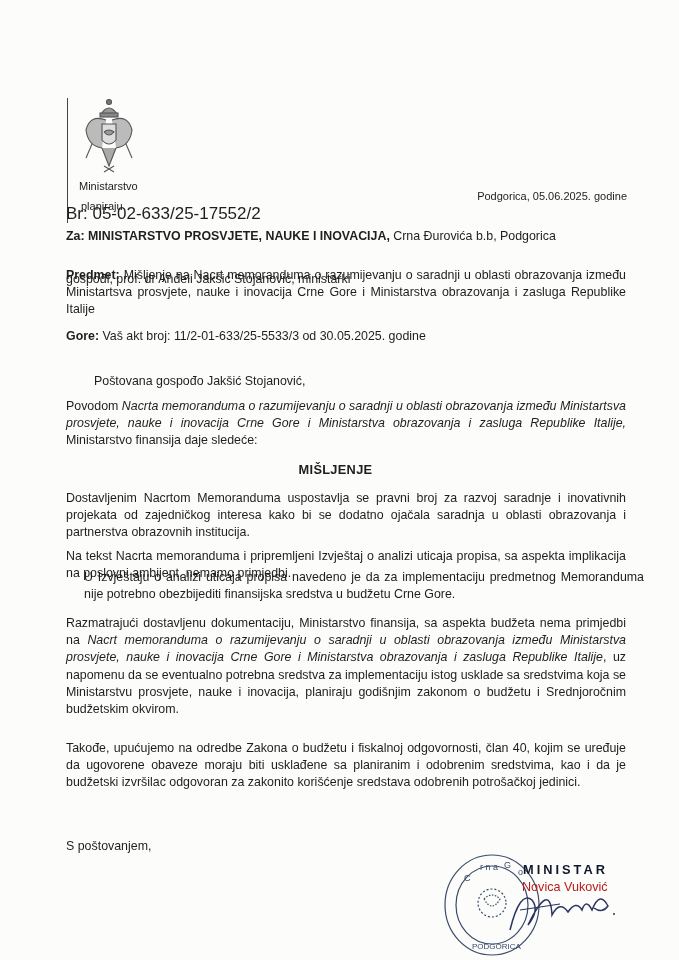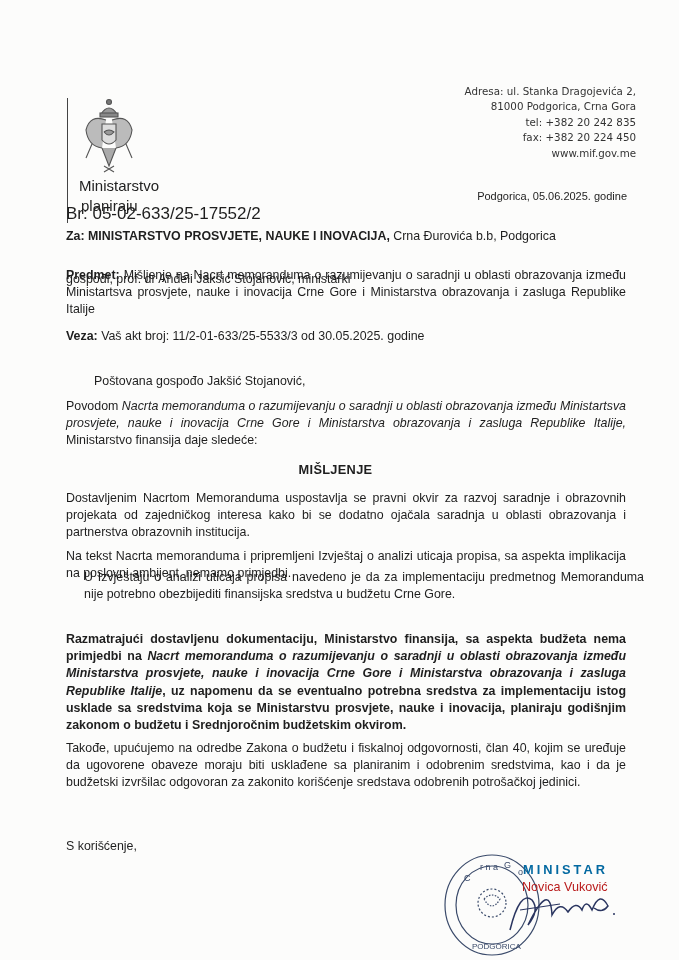--- a/index.html
+++ b/index.html
@@ -6,30 +6,30 @@
   body {
     width:679px; height:960px; overflow:hidden;
     background:#fcfcfb;
     font-family:"Liberation Sans", sans-serif;
     color:#1e1e1e;
     position:relative;
   }
   .page { position:absolute; left:0; top:0; width:679px; height:960px; }
   .logo-bar { position:absolute; left:67px; top:98px; width:1px; height:125px; background:#444; }
   .crest { position:absolute; left:82px; top:96px; width:54px; height:80px; }
-  .ministry-name { position:absolute; left:79px; top:176px; font-size:15px; line-height:20px; color:#222; }
+  .ministry-name { position:absolute; left:79px; top:176px; font-size:11px; line-height:20px; color:#222; }
   .address { position:absolute; right:43px; top:84px; text-align:right; font-family:"DejaVu Sans", sans-serif; font-size:10.3px; line-height:15.4px; color:#333; }
   .text { position:absolute; left:66px; width:560px; font-size:12.4px; line-height:17.2px; }
   .justify { text-align:justify; text-align-last:left; }
   .bold { font-weight:bold; }
   .ref { position:absolute; left:66px; top:204px; font-size:17px; }
   .date { position:absolute; right:52px; top:190px; font-size:11px; }
   .heading { position:absolute; left:0; width:671px; text-align:center; top:462px; font-weight:bold; font-size:12.8px; letter-spacing:0.3px; }
   .stamp { position:absolute; left:442px; top:853px; width:100px; height:105px; }
-  .minister-title { position:absolute; left:523px; top:862px; font-weight:bold; font-size:12.8px; letter-spacing:3px; color:#0369a1; }
+  .minister-title { position:absolute; left:523px; top:862px; font-weight:bold; font-size:12.8px; letter-spacing:3px; color:#0f172a; }
   .minister-name { position:absolute; left:522px; top:880px; font-size:12.6px; color:#b91c1c; }
   .signature { position:absolute; left:490px; top:870px; width:130px; height:70px; }
   i { font-style:italic; }
 </style>
 </head>
 <body>
 
 <div class="page">
 
   <div class="logo-bar"></div>
@@ -45,64 +45,57 @@
       <path d="M20 52 L27 70 L34 52" fill="#aaa"></path>
       <path d="M10 48 L4 62 M44 48 L50 62"></path>
       <path d="M22 70 L32 76 M32 70 L22 76"></path>
     </g>
   </svg>
   <div class="ministry-name">
     <div>Ministarstvo</div>
     <div style="padding-left:2px">planiraju</div>
   </div>
 
-  <div class="address">
-    <div>Adresa: ul. Stanka Dragojevića 2,</div>
-    <div>81000 Podgorica, Crna Gora</div>
-    <div>tel: +382 20 242 835</div>
-    <div>fax: +382 20 224 450</div>
-    <div>www.mif.gov.me</div>
-  </div>
 
   <div class="ref">Br: 05-02-633/25-17552/2</div>
   <div class="date">Podgorica, 05.06.2025. godine</div>
 
   <div class="text" style="top:228px;">
     <span class="bold">Za:</span>
     <span class="bold">MINISTARSTVO PROSVJETE, NAUKE I INOVACIJA,</span><span> Crna Đurovića b.b, Podgorica</span>
   </div>
   <div class="text" style="top:256px;margin-top:15px;">gospođi, prof. dr Anđeli Jakšić Stojanović, ministarki</div>
 
   <div class="text justify" style="top:267px;">
     <span class="bold">Predmet:</span><span> Mišljenje na Nacrt memoranduma o razumijevanju o saradnji u oblasti obrazovanja između Ministartsva prosvjete, nauke i inovacija Crne Gore i Ministarstva obrazovanja i zasluga Republike Italije</span>
   </div>
 
   <div class="text" style="top:328px;">
-    <span class="bold">Veza:</span><span> Vaš akt broj: 11/2-01-633/25-5533/3 od 30.05.2025. godine</span>
+    <span class="bold">Gore:</span><span> Vaš akt broj: 11/2-01-633/25-5533/3 od 30.05.2025. godine</span>
   </div>
 
   <div class="text" style="top:373px;margin-left:28px;">Poštovana gospođo Jakšić Stojanović,</div>
 
   <div class="text justify" style="top:398px;">
     <span>Povodom </span><i>Nacrta memoranduma o razumijevanju o saradnji u oblasti obrazovanja između Ministartsva prosvjete, nauke i inovacija Crne Gore i Ministarstva obrazovanja i zasluga Republike Italije,</i><span> Ministarstvo finansija daje sledeće:</span>
   </div>
 
   <div class="heading">MIŠLJENJE</div>
 
-  <div class="text justify" style="top:490px;">Dostavljenim Nacrtom Memoranduma uspostavlja se pravni okvir za razvoj saradnje i obrazovnih projekata od zajedničkog interesa kako bi se dodatno ojačala saradnja u oblasti obrazovanja i partnerstva obrazovnih institucija.</div>
+  <div class="text justify" style="top:490px;">Dostavljenim Nacrtom Memoranduma uspostavlja se pravni broj za razvoj saradnje i inovativnih projekata od zajedničkog interesa kako bi se dodatno ojačala saradnja u oblasti obrazovanja i partnerstva obrazovnih institucija.</div>
   <div class="text justify" style="top:548px;">Na tekst Nacrta memoranduma i pripremljeni Izvještaj o analizi uticaja propisa, sa aspekta implikacija na poslovni ambijent, nemamo primjedbi.</div>
   <div class="text justify" style="top:569px;margin-left:18px;">U Izvještaju o analizi uticaja propisa navedeno je da za implementaciju predmetnog Memoranduma nije potrebno obezbijediti finansijska sredstva u budžetu Crne Gore.</div>
 
-  <div class="text justify" style="top:631px;font-weight:bold;">
+  <div class="text justify" style="top:615px;">
     <span>Razmatrajući dostavljenu dokumentaciju, Ministarstvo finansija, sa aspekta budžeta nema primjedbi na </span><i>Nacrt memoranduma o razumijevanju o saradnji u oblasti obrazovanja između Ministarstva prosvjete, nauke i inovacija Crne Gore i Ministarstva obrazovanja i zasluga Republike Italije</i><span>, uz napomenu da se eventualno potrebna sredstva za implementaciju istog usklade sa sredstvima koja se Ministarstvu prosvjete, nauke i inovacija, planiraju godišnjim zakonom o budžetu i Srednjoročnim budžetskim okvirom.</span>
   </div>
 
   <div class="text justify" style="top:740px;">Takođe, upućujemo na odredbe Zakona o budžetu i fiskalnoj odgovornosti, član 40, kojim se uređuje da ugovorene obaveze moraju biti usklađene sa planiranim i odobrenim sredstvima, kao i da je budžetski izvršilac odgovoran za zakonito korišćenje sredstava odobrenih potrošačkoj jedinici.</div>
 
-  <div class="text" style="top:838px;">S korišćenje,</div>
+  <div class="text" style="top:838px;">S poštovanjem,</div>
 
   <svg class="stamp" viewBox="0 0 100 105">
     <g fill="none" stroke="#3a4a6a" stroke-width="1.2">
       <ellipse cx="50" cy="52" rx="47" ry="50"></ellipse>
       <ellipse cx="50" cy="52" rx="36" ry="39"></ellipse>
       <circle cx="50" cy="50" r="14" stroke-dasharray="2 2"></circle>
       <path d="M42 46 Q50 38 58 46 Q50 60 42 46" stroke-dasharray="1.5 1.5"></path>
     </g>
     <g fill="#3a4a6a" font-family="Liberation Sans, sans-serif" font-size="9">
       <text x="22" y="28">C</text>

